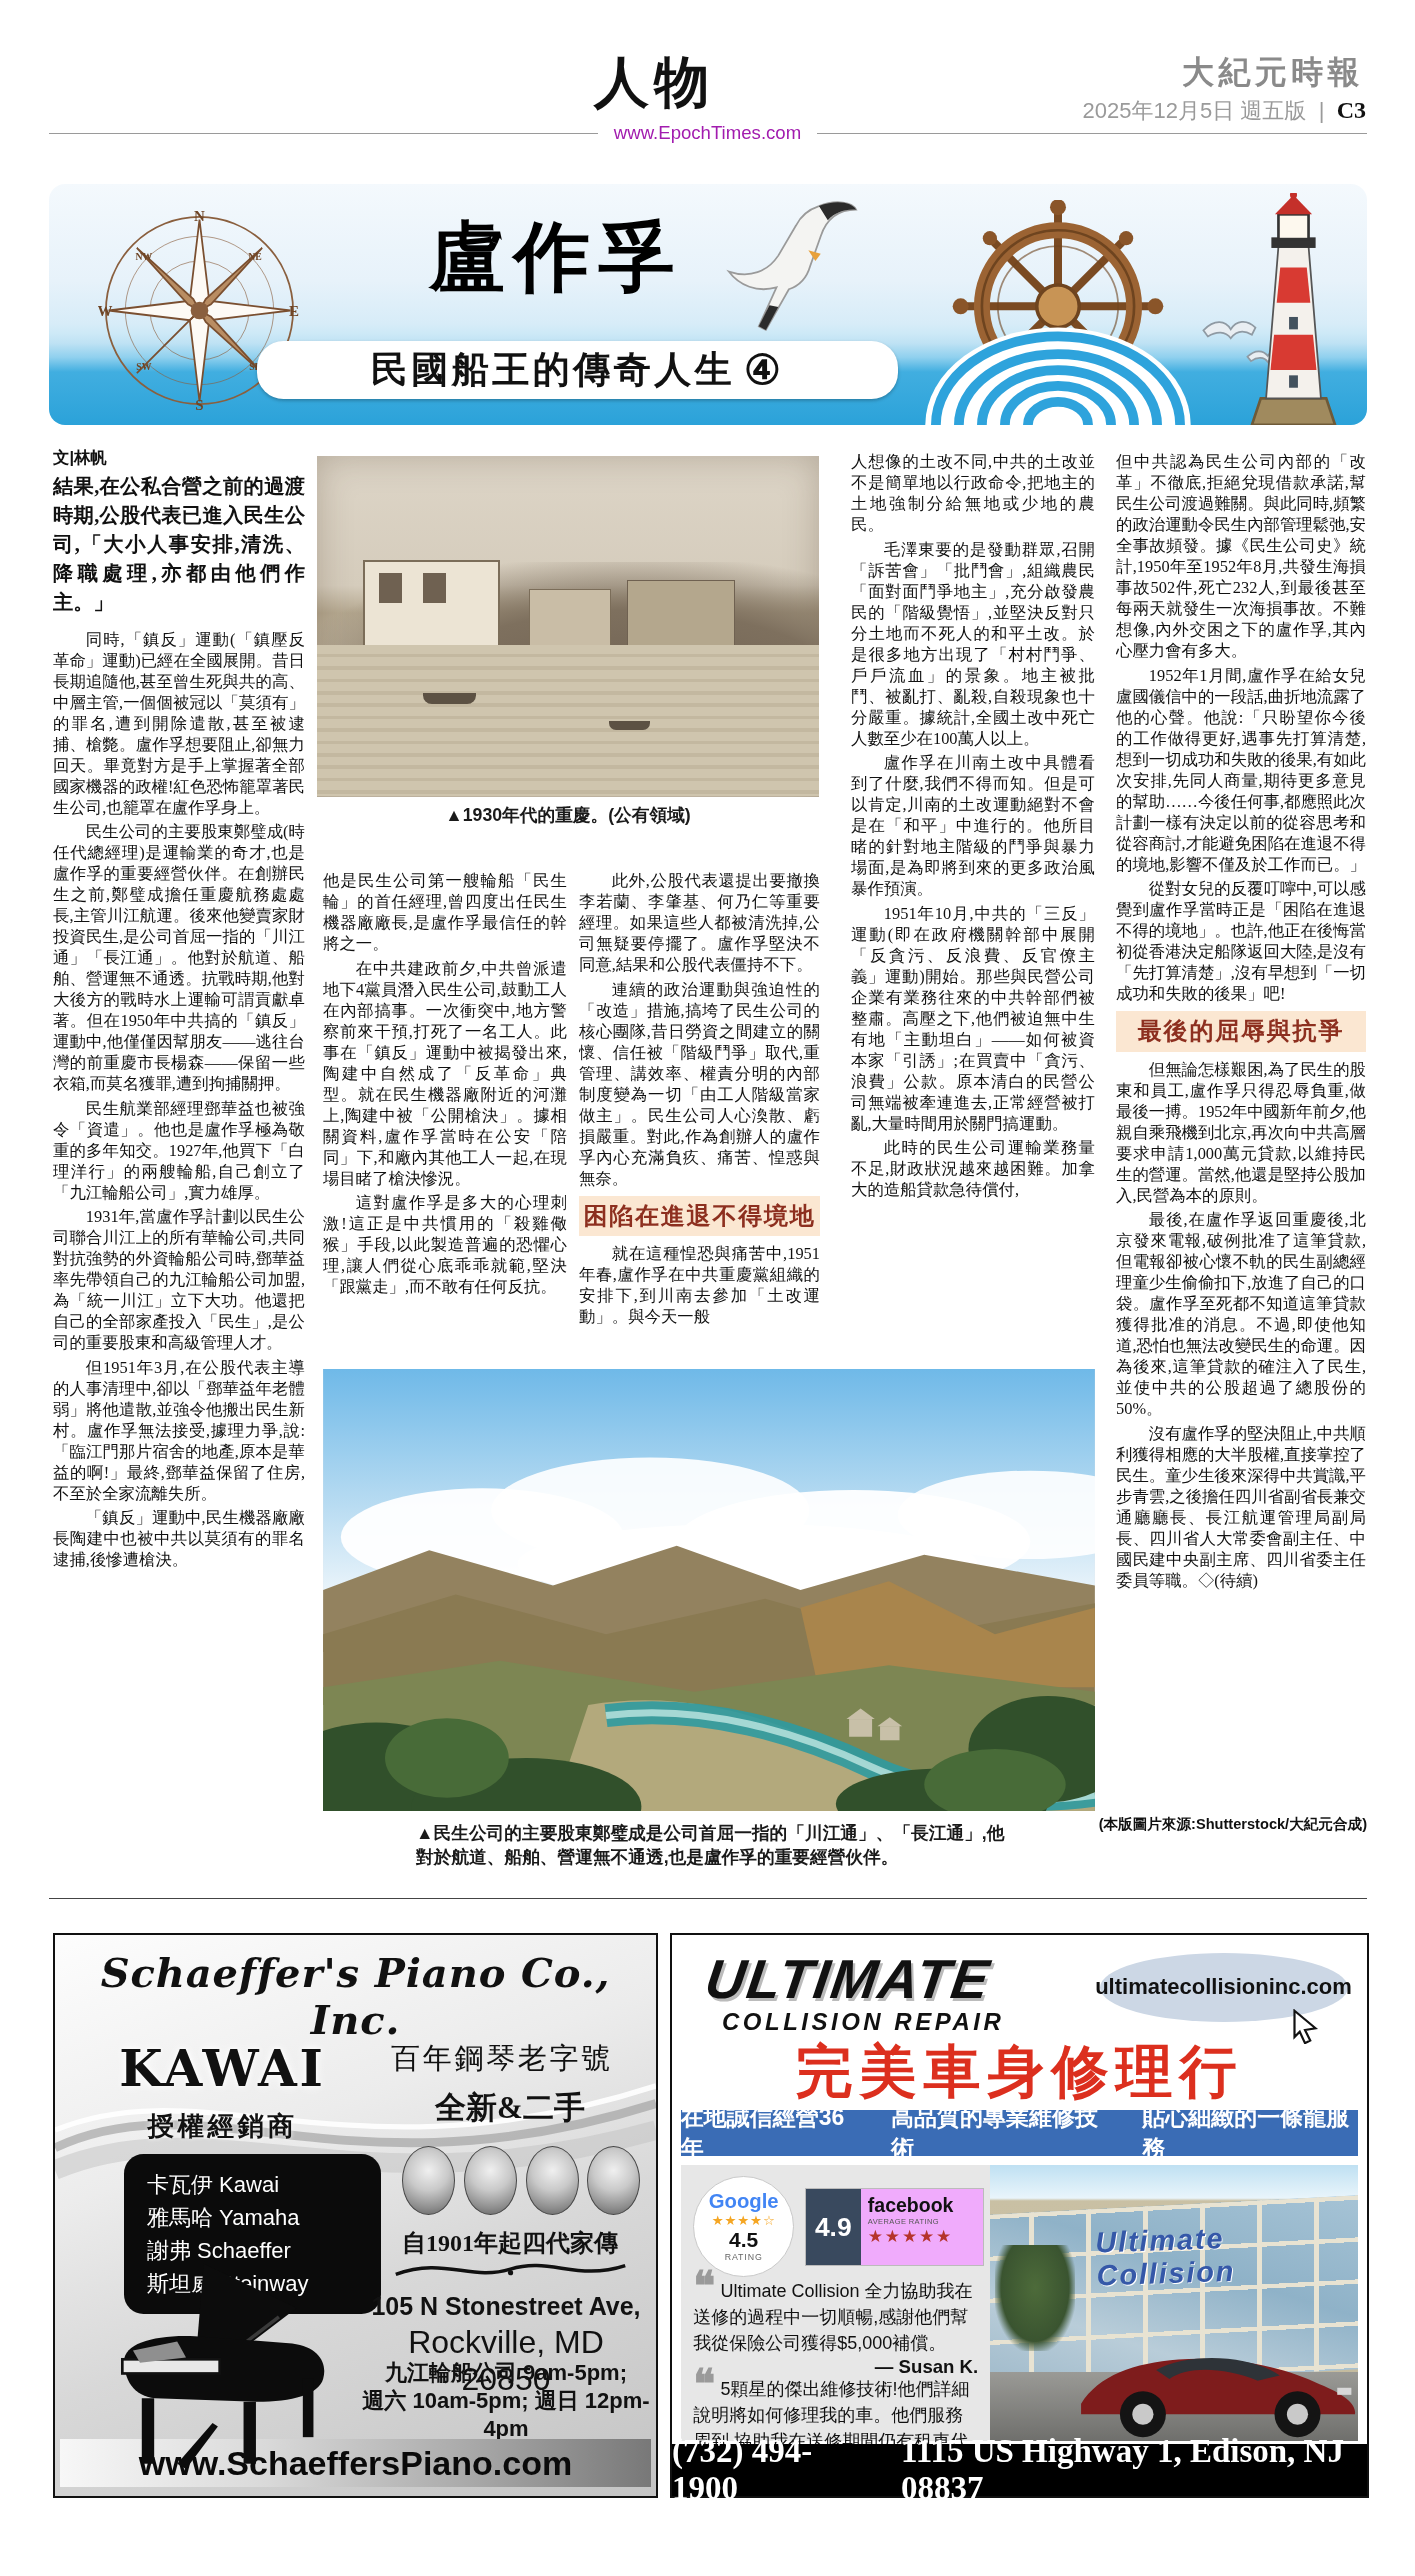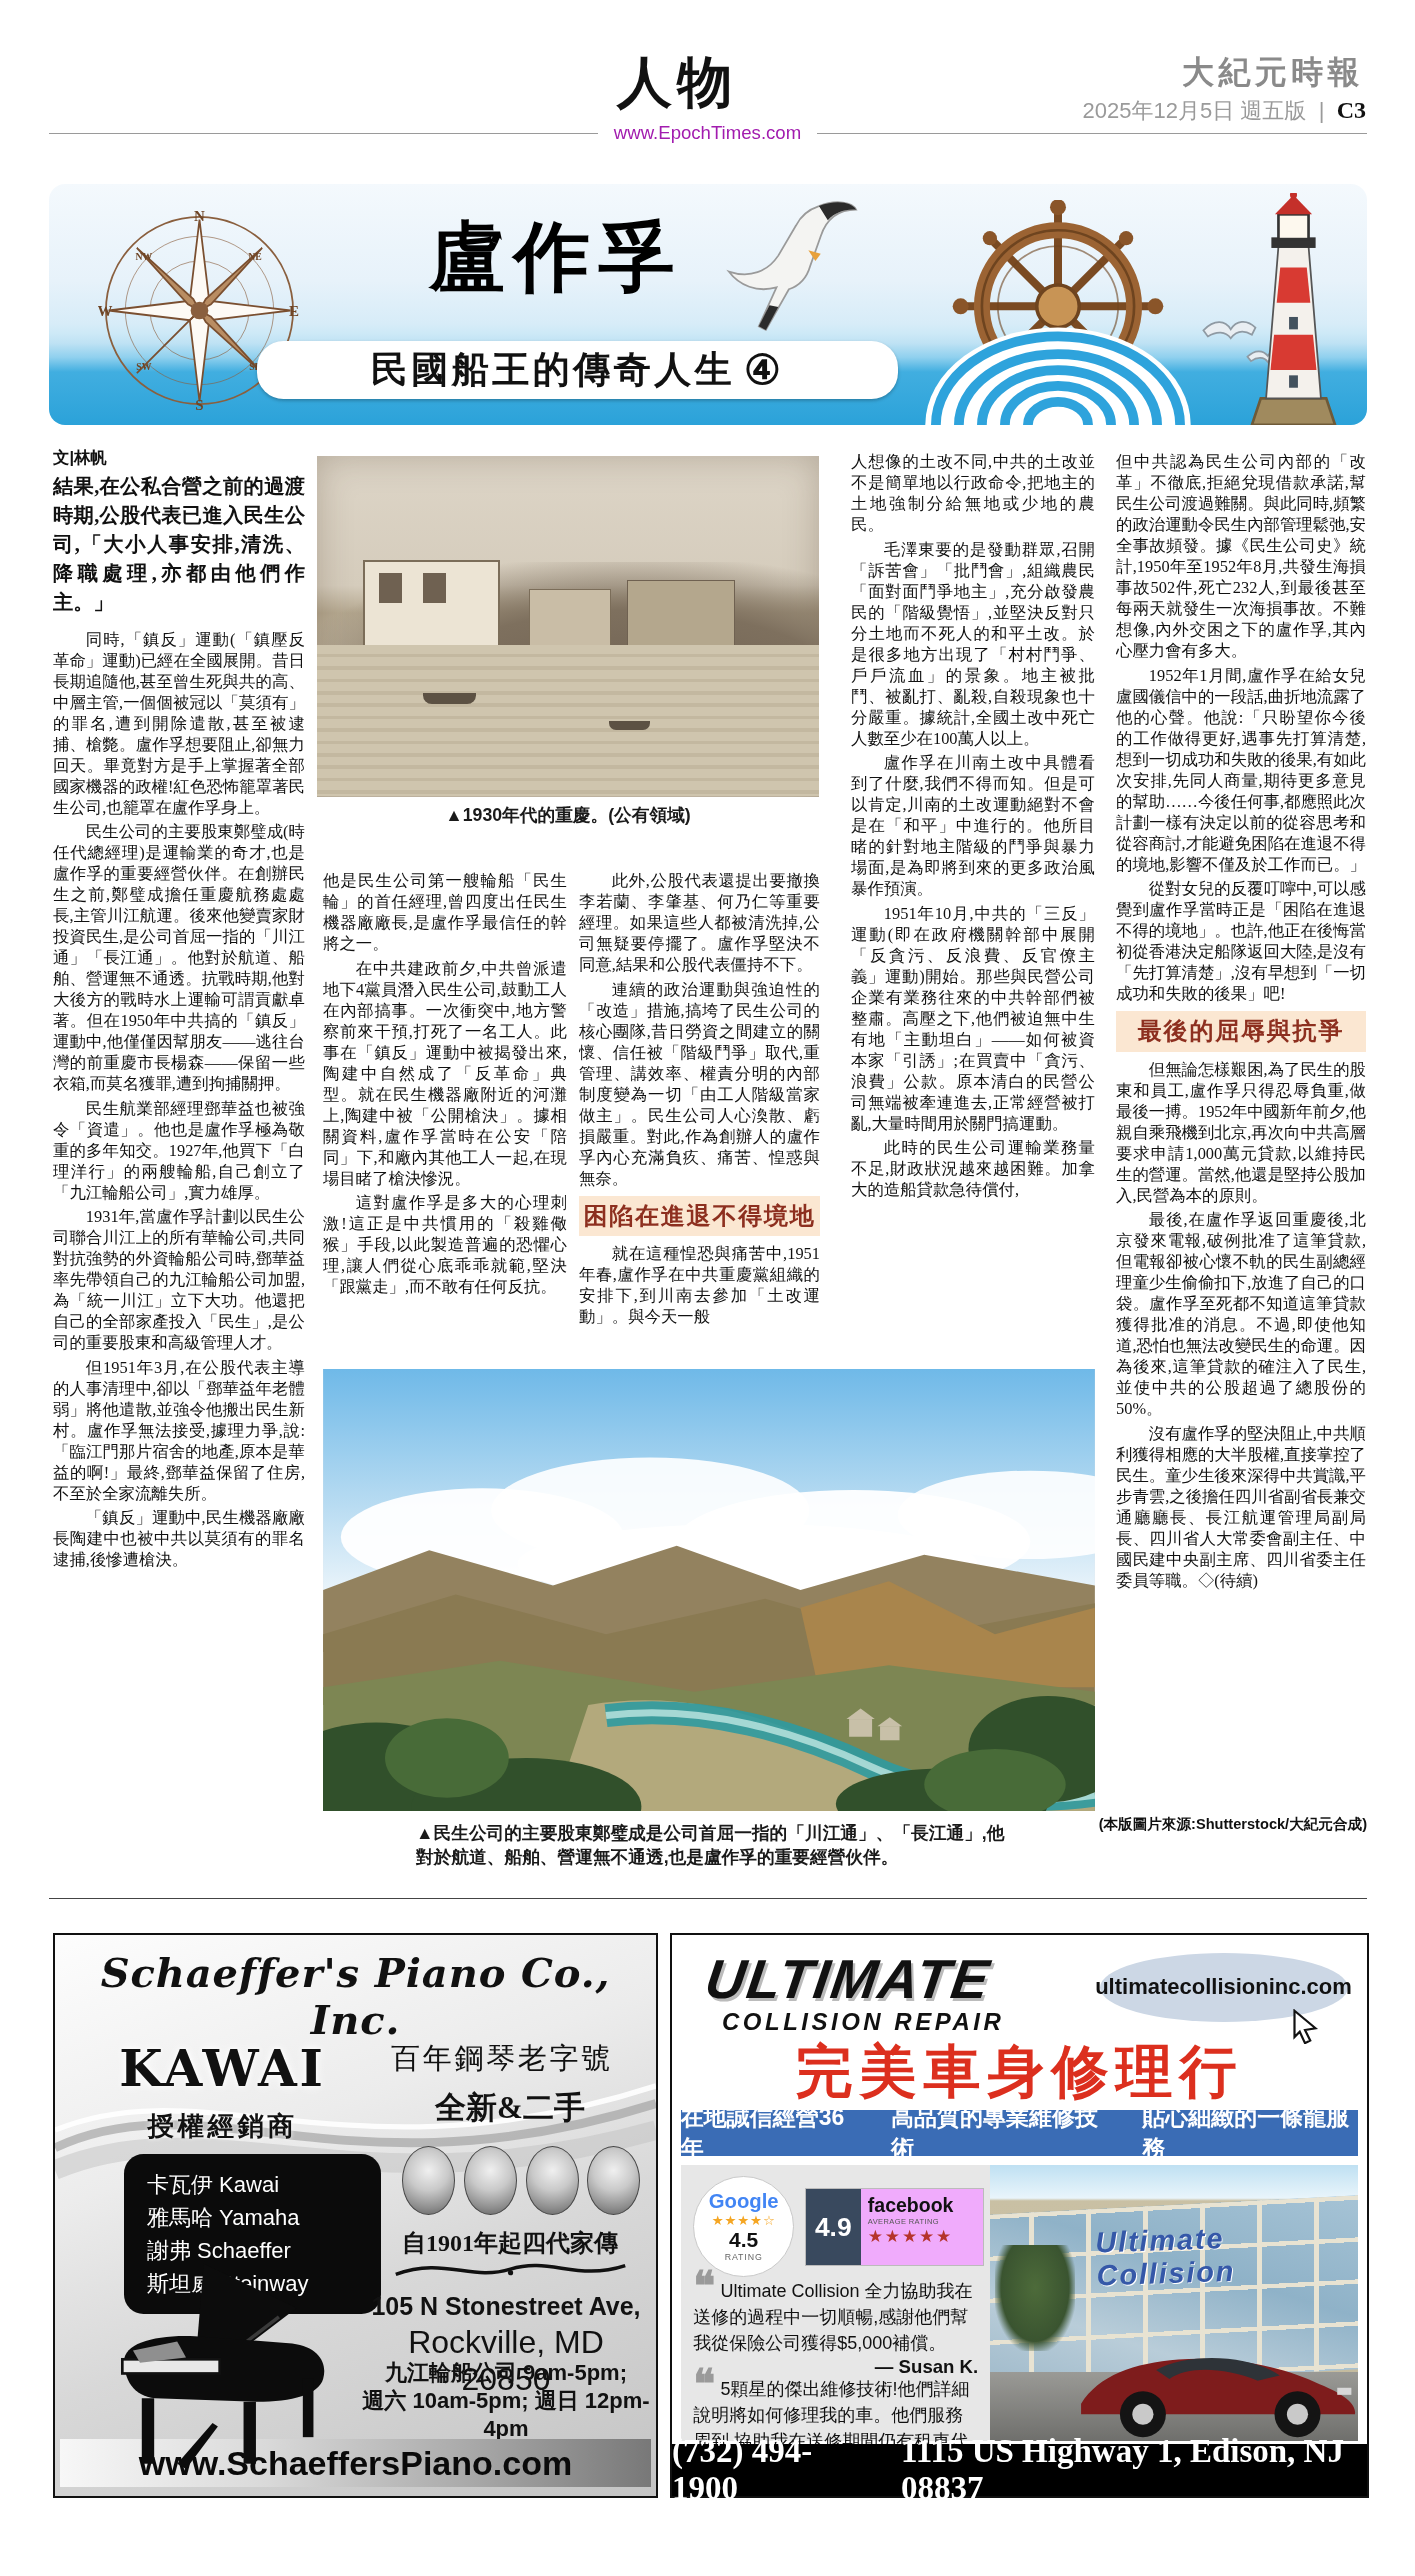--- a/index.html
+++ b/index.html
@@ -84,21 +84,21 @@
            repeating-linear-gradient(180deg,#e8e3d2 0 4.4px,transparent 4.4px 42px),
            linear-gradient(200deg,#a7c4d6 0%,#8fb2c8 40%,#b9cdd9 70%,#9db8c9 100%);}
   .sign{position:absolute;font-family:"Liberation Sans",sans-serif;font-style:italic;font-weight:900;
         color:#3558a8;text-shadow:0.9px 0.9px 0 #fff;font-size:29px;letter-spacing:1.8px;transform:rotate(-2deg);}
   .road{position:absolute;left:0;right:0;bottom:0;height:69px;background:linear-gradient(180deg,#9a9a96,#6f6f6c);}
 </style>
 </head>
 <body>
 
 <div class="abs" style="left:0;top:0;width:1415px;height:150px;">
-  <div class="abs section-title" style="left:617px;top:46px;">人物</div>
+  <div class="abs section-title" style="left:594px;top:46px;">人物</div>
   <div class="abs masthead" style="right:51px;top:51px;">大紀元時報</div>
   <div class="abs" style="right:49px;top:96px;white-space:nowrap;">
     <span class="dateline">2025年12月5日 週五版</span>
     <span class="dateline" style="margin:0 8.8px;">|</span>
     <span class="pageno">C3</span>
   </div>
   <div class="abs toprule" style="left:49px;top:133px;width:1318px;height:0;"></div>
   <div class="abs" style="left:0;top:122px;width:1415px;text-align:center;">
     <span class="urltag">www.EpochTimes.com</span>
   </div>

